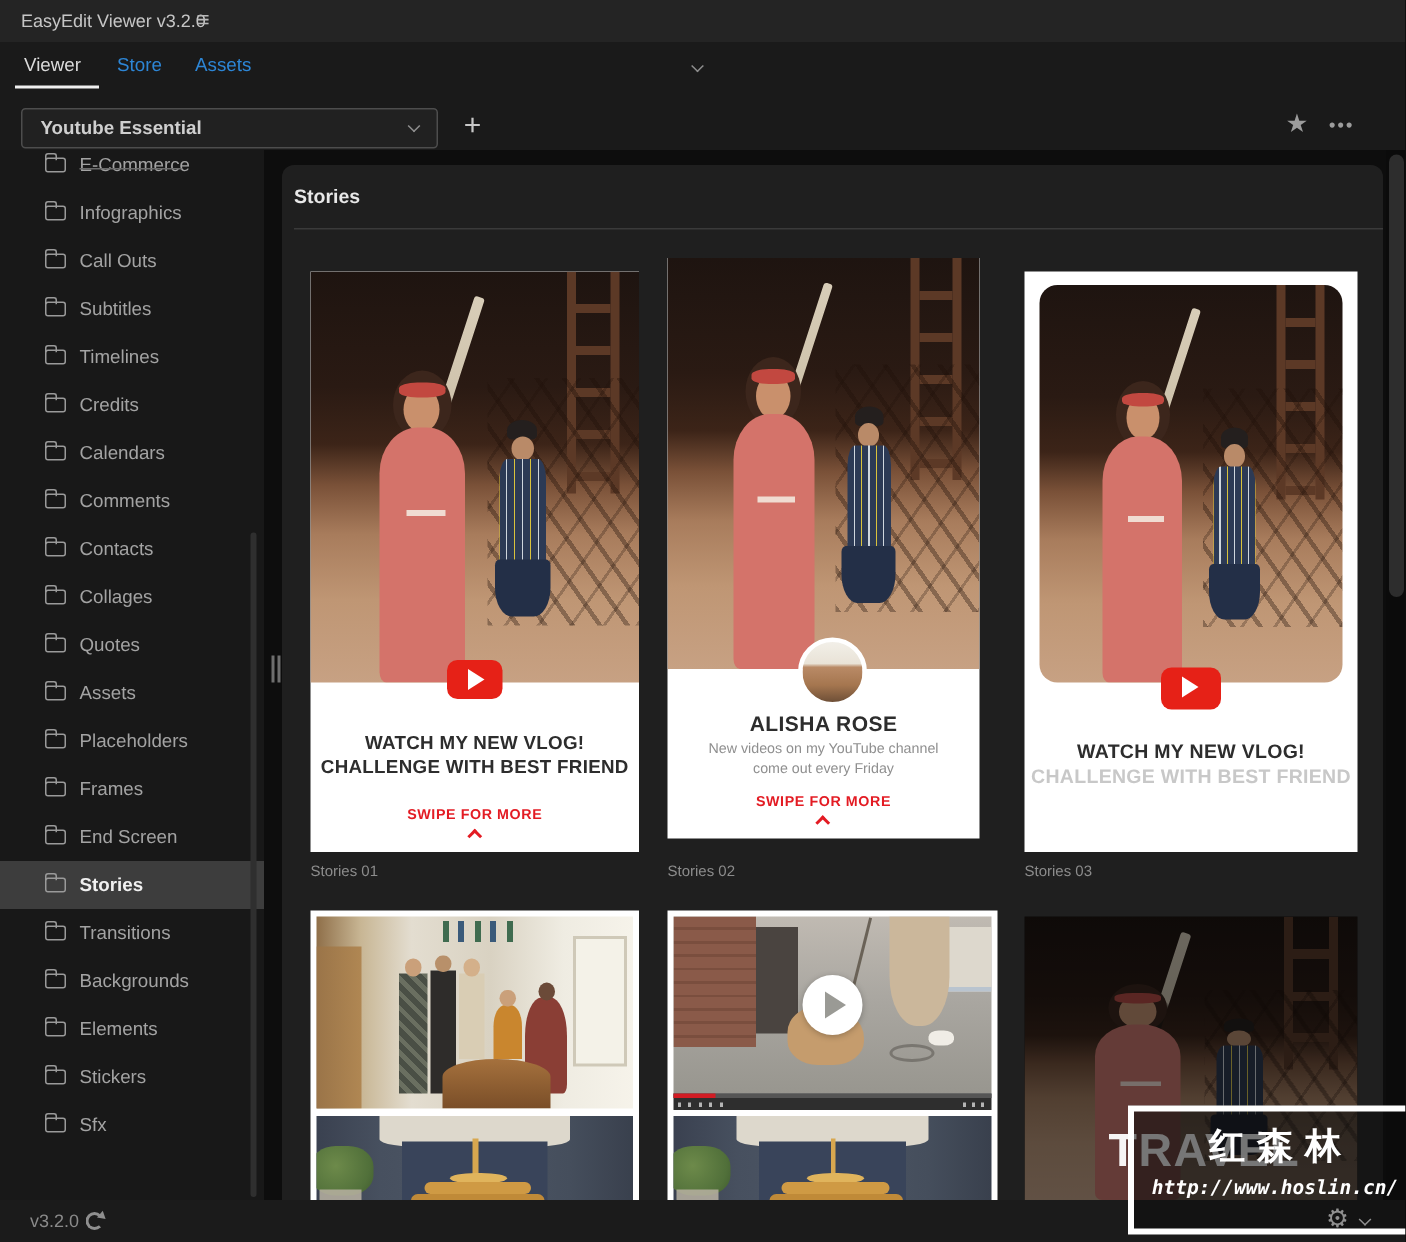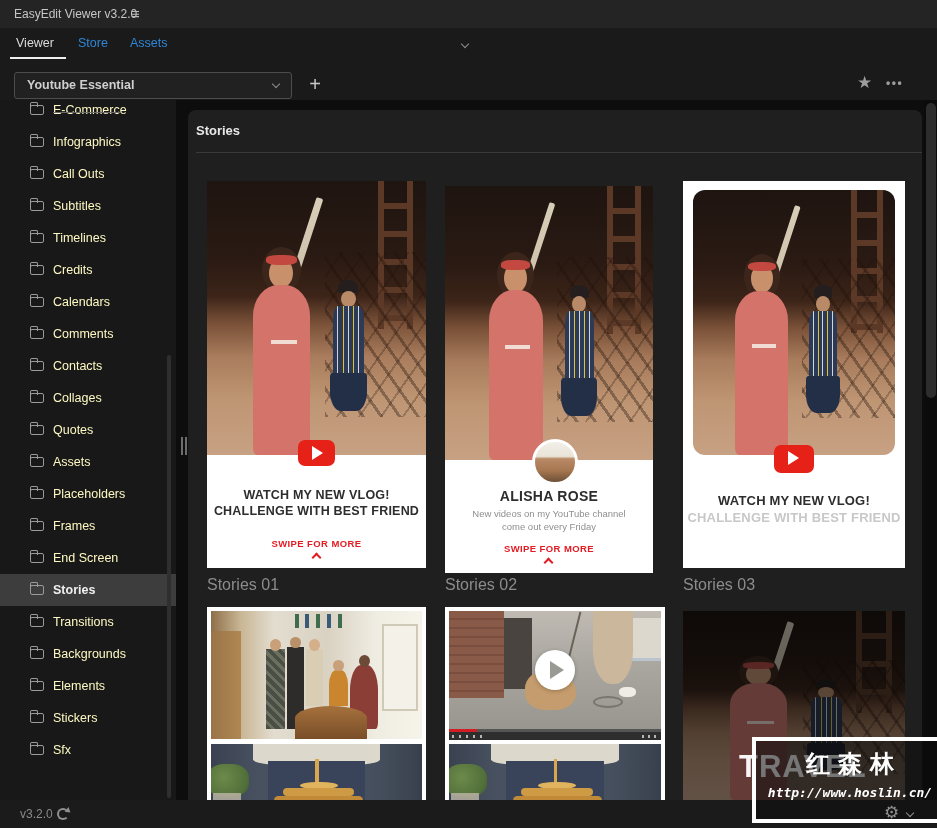--- a/index.html
+++ b/index.html
@@ -36,47 +36,47 @@
 
   
   .sidebar { position:absolute; left:0; top:100px; width:176px; height:700px; background:#181818; overflow:hidden; }
   .sb-list { position:absolute; left:0; top:-6px; right:0; }
   .sb-item { position:relative; height:32px; }
   .sb-item.sel { background:#3d3d3d; }
   .folder { position:absolute; left:30px; top:11px; width:14px; height:10px;
             border:1.5px solid #9a9a9a; border-radius:2px; }
   .folder::before { content:""; position:absolute; left:-1.5px; top:-4.5px; width:6px; height:4px;
                     border:1.5px solid #9a9a9a; border-bottom:none; border-radius:2px 2px 0 0; }
-  .sb-label { position:absolute; left:53px; top:0; line-height:32px; font-size:12.5px; color:#fef9c3; }
+  .sb-label { position:absolute; left:53px; top:0; line-height:32px; font-size:12.5px; color:#a3a3a3; }
   .sb-item.sel .sb-label { color:#f0f0f0; font-weight:bold; }
   .sb-strike { position:absolute; left:53px; top:12px; width:68px; height:1px; background:#6b6b6b; }
   .sb-scrollthumb { position:absolute; left:167px; top:255px; width:4px; height:443px; background:#2f2f2f; border-radius:2px; }
   .drag-handle { position:absolute; left:181px; top:437px; width:2px; height:18px; background:#6e6e6e;
                  box-shadow:4px 0 0 #6e6e6e; }
 
   
   .main-panel { position:absolute; left:188px; top:110px; width:734px; height:690px; background:#1f1f1f;
                 border-radius:8px 8px 0 0; overflow:hidden; }
   .section-title { position:absolute; left:8px; top:13px; font-size:13px; font-weight:bold; color:#e8e8e8; }
   .section-divider { position:absolute; left:8px; top:42px; width:726px; height:1px; background:#3a3a3a; }
 
   .card { position:absolute; background:#ffffff; overflow:hidden; }
   .card1 { left:19px;  top:71px; width:219px; height:387px; }
-  .card2 { left:257px; top:76px; width:208px; height:387px; }
+  .card2 { left:257px; top:62px; width:208px; height:387px; }
   .card3 { left:495px; top:71px; width:222px; height:387px; }
   .card4 { left:19px;  top:497px; width:219px; height:193px; }
   .card5 { left:257px; top:497px; width:220px; height:193px; }
   .card6 { position:absolute; left:495px; top:501px; width:222px; height:189px; overflow:hidden; background:#111; }
 
   .photo-top { position:absolute; left:0; top:0; right:0; height:274px; overflow:hidden; }
   .photo-inset { position:absolute; left:10px; top:9px; width:202px; height:265px; overflow:hidden; border-radius:12px; }
   .photo-fill { position:absolute; inset:0; overflow:hidden; }
   .scene-dim { filter:brightness(0.5) saturate(0.85); }
 
-  .card-label { position:absolute; font-size:16px; color:#8c8c8c; }
+  .card-label { position:absolute; font-size:10px; color:#8c8c8c; }
   .label1 { left:19px;  top:466px; }
   .label2 { left:257px; top:466px; }
   .label3 { left:495px; top:466px; }
 
   .yt-play { position:absolute; width:37px; height:26px; background:#e62117; border-radius:7px; }
   .yt-play::after { content:""; position:absolute; left:14px; top:6px;
                     border-left:11px solid #fff; border-top:7px solid transparent; border-bottom:7px solid transparent; }
   .story-title { position:absolute; left:0; right:0; text-align:center; font-weight:bold;
                  font-size:12.5px; line-height:15.5px; color:#2d2d2d; letter-spacing:.2px; }
   .story-title .muted { color:#c8c8c8; }

